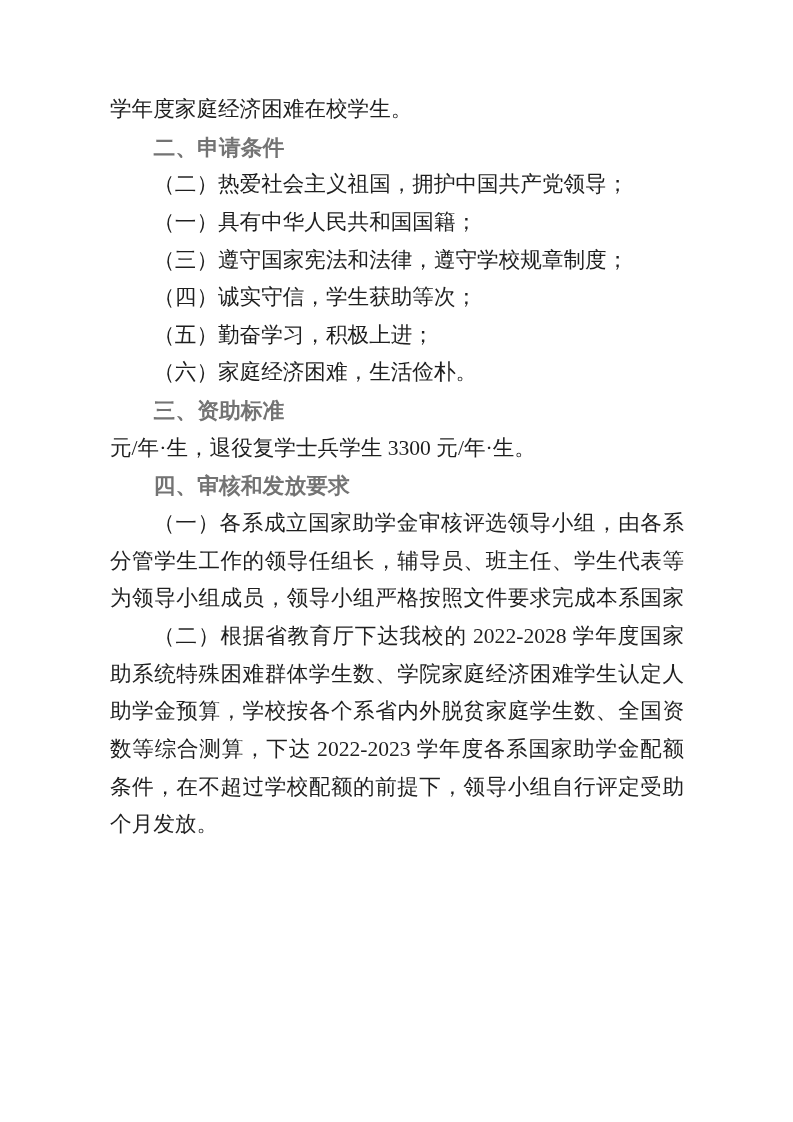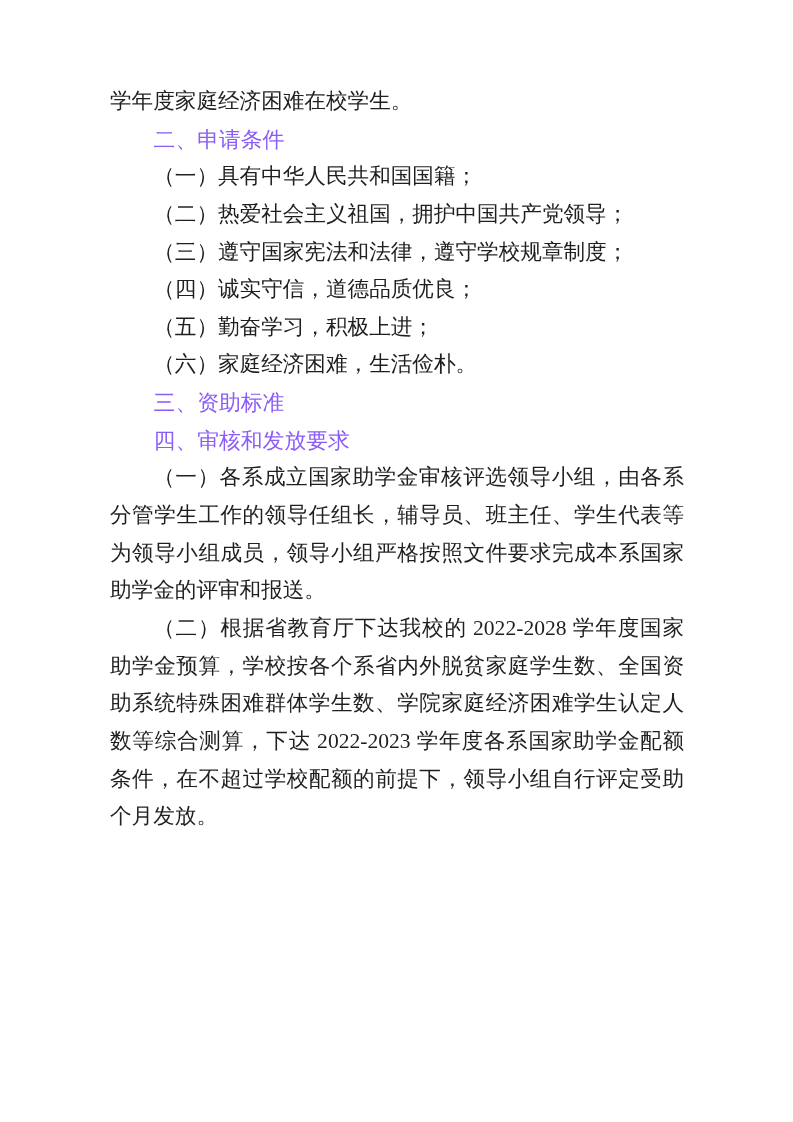--- a/index.html
+++ b/index.html
@@ -11,64 +11,64 @@
     position: relative;
     width: 793px;
     height: 1122px;
     background: #ffffff;
     overflow: hidden;
     font-family: "Liberation Serif", "DejaVu Serif", serif;
   }
   .content {
     position: absolute;
     left: 110px;
-    top: 83px;
+    top: 91px;
     width: 574px;
     font-size: 21.6px;
     line-height: 37.65px;
     color: #1f1f1f;
     letter-spacing: 0;
   }
   .line {
     height: 37.65px;
     white-space: pre-wrap;
   }
   .indent {
     text-indent: 2em;
   }
   .heading {
-    font-weight: 400;
-    color: #8b5cf6;
+    font-weight: 700;
+    color: #737373;
     font-family: "Liberation Sans", "DejaVu Sans", sans-serif;
     font-size: 21.8px;
   }
   .justify {
     text-align: justify;
     text-align-last: justify;
   }
 </style>
 </head>
 <body>
 
 <div class="page">
   <div class="content">
     <div class="line">学年度家庭经济困难在校学生。</div>
     <div class="line heading indent">二、申请条件</div>
+    <div class="line indent">（二）热爱社会主义祖国，拥护中国共产党领导；</div>
     <div class="line indent">（一）具有中华人民共和国国籍；</div>
-    <div class="line indent">（二）热爱社会主义祖国，拥护中国共产党领导；</div>
     <div class="line indent">（三）遵守国家宪法和法律，遵守学校规章制度；</div>
-    <div class="line indent">（四）诚实守信，道德品质优良；</div>
+    <div class="line indent">（四）诚实守信，学生获助等次；</div>
     <div class="line indent">（五）勤奋学习，积极上进；</div>
     <div class="line indent">（六）家庭经济困难，生活俭朴。</div>
     <div class="line heading indent">三、资助标准</div>
+    <div class="line">元/年·生，退役复学士兵学生 3300 元/年·生。</div>
     <div class="line heading indent">四、审核和发放要求</div>
     <div class="line indent justify">（一）各系成立国家助学金审核评选领导小组，由各系</div>
     <div class="line justify">分管学生工作的领导任组长，辅导员、班主任、学生代表等</div>
     <div class="line justify">为领导小组成员，领导小组严格按照文件要求完成本系国家</div>
-    <div class="line">助学金的评审和报送。</div>
     <div class="line indent justify">（二）根据省教育厅下达我校的 2022-2028 学年度国家</div>
+    <div class="line justify">助系统特殊困难群体学生数、学院家庭经济困难学生认定人</div>
     <div class="line justify">助学金预算，学校按各个系省内外脱贫家庭学生数、全国资</div>
-    <div class="line justify">助系统特殊困难群体学生数、学院家庭经济困难学生认定人</div>
     <div class="line justify">数等综合测算，下达 2022-2023 学年度各系国家助学金配额</div>
     <div class="line justify">条件，在不超过学校配额的前提下，领导小组自行评定受助</div>
     <div class="line">个月发放。</div>
   </div>
 </div>
 
 </body></html>

